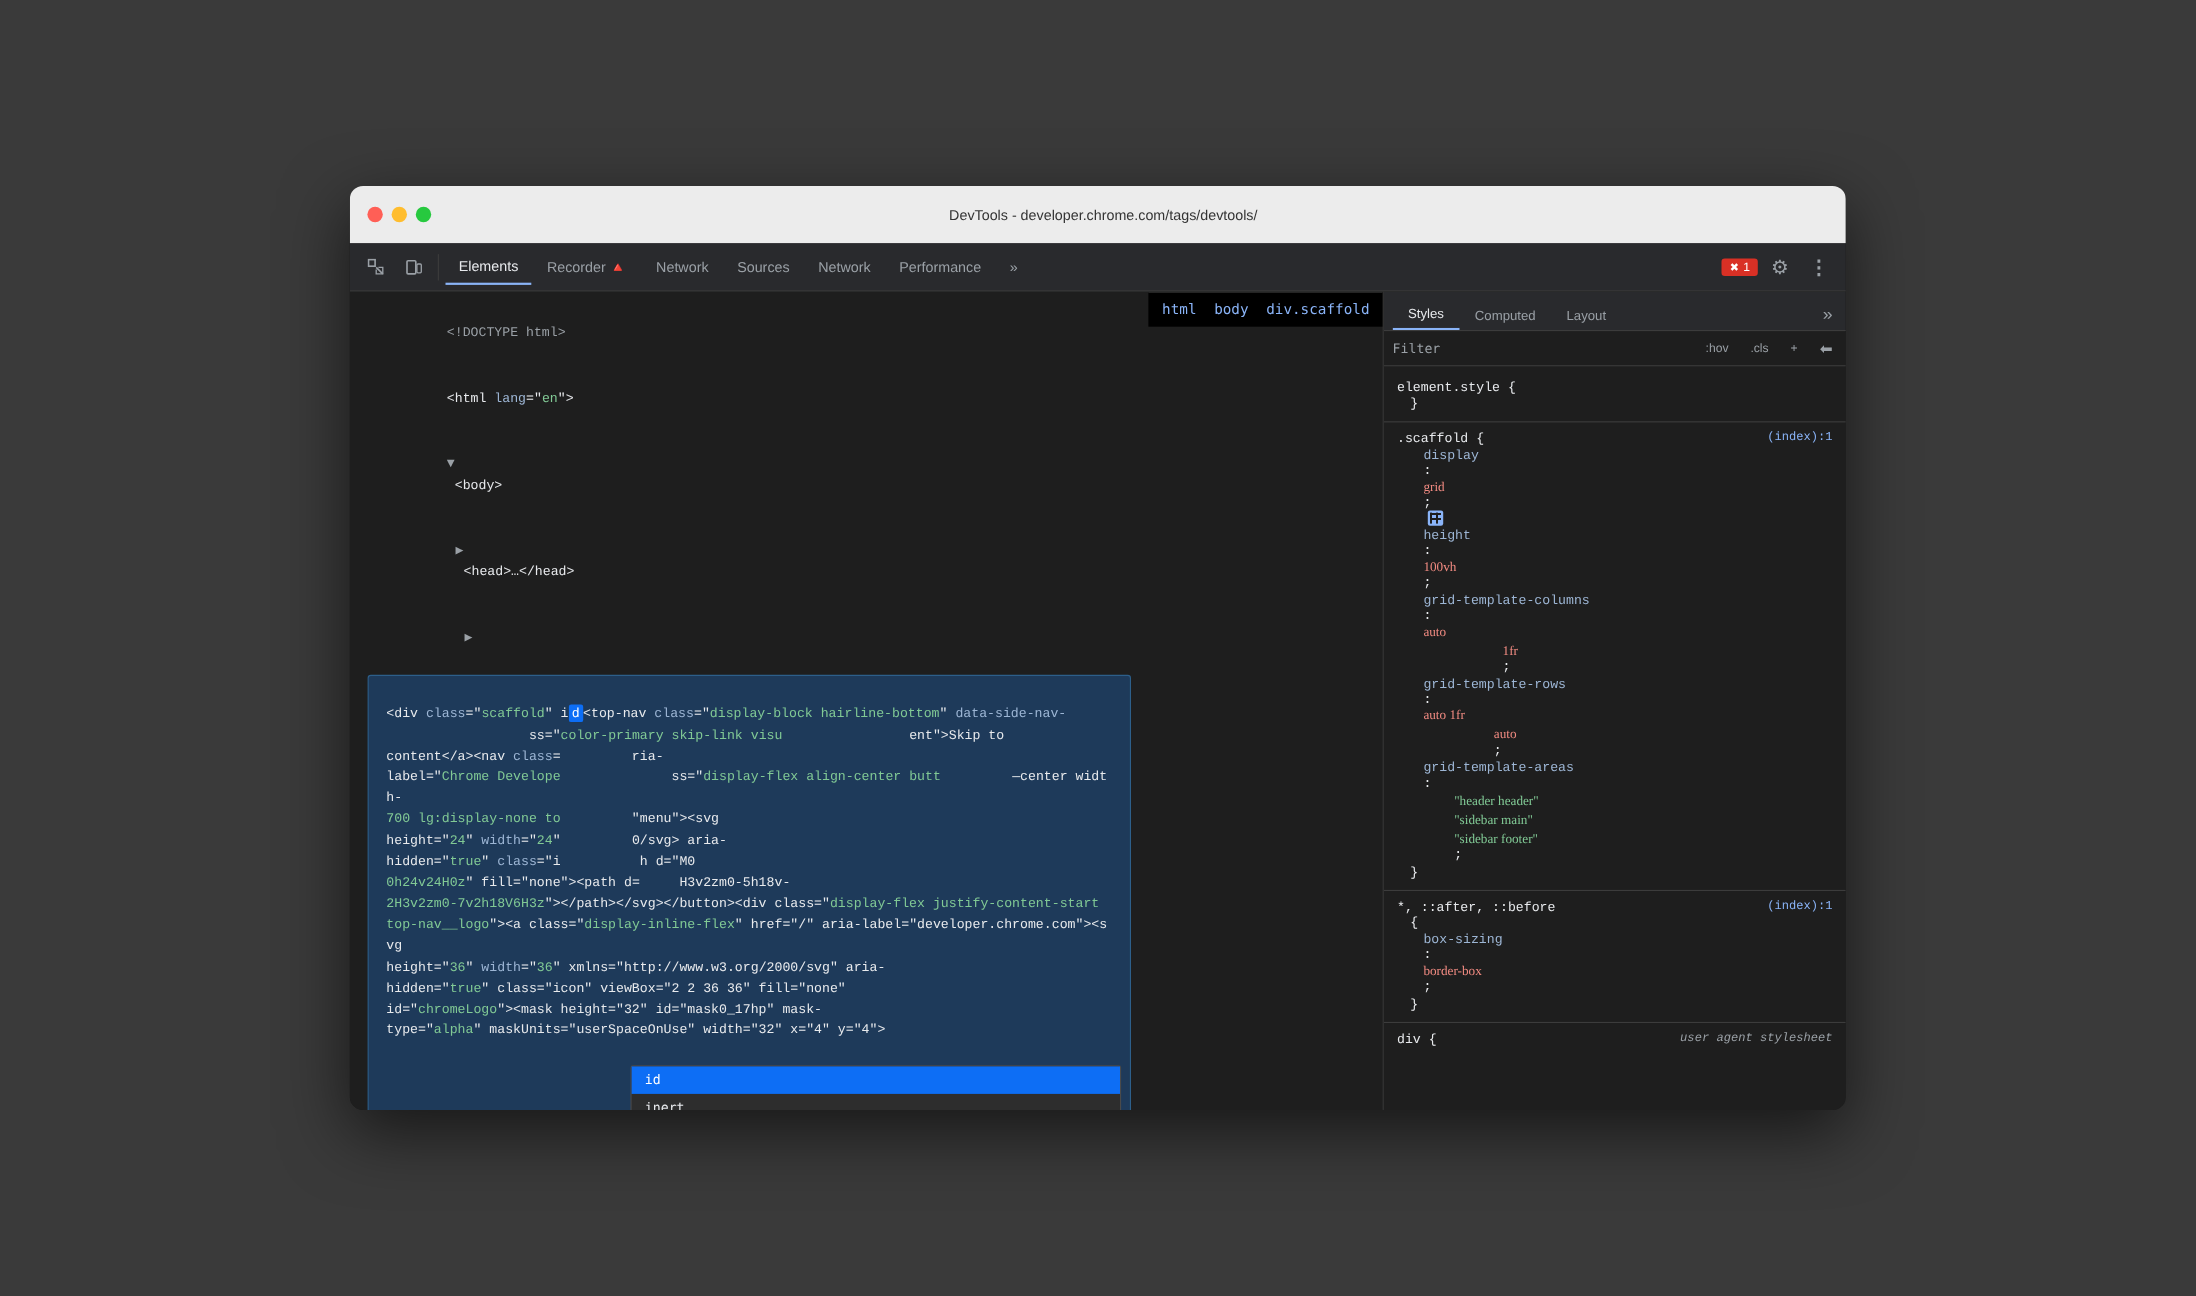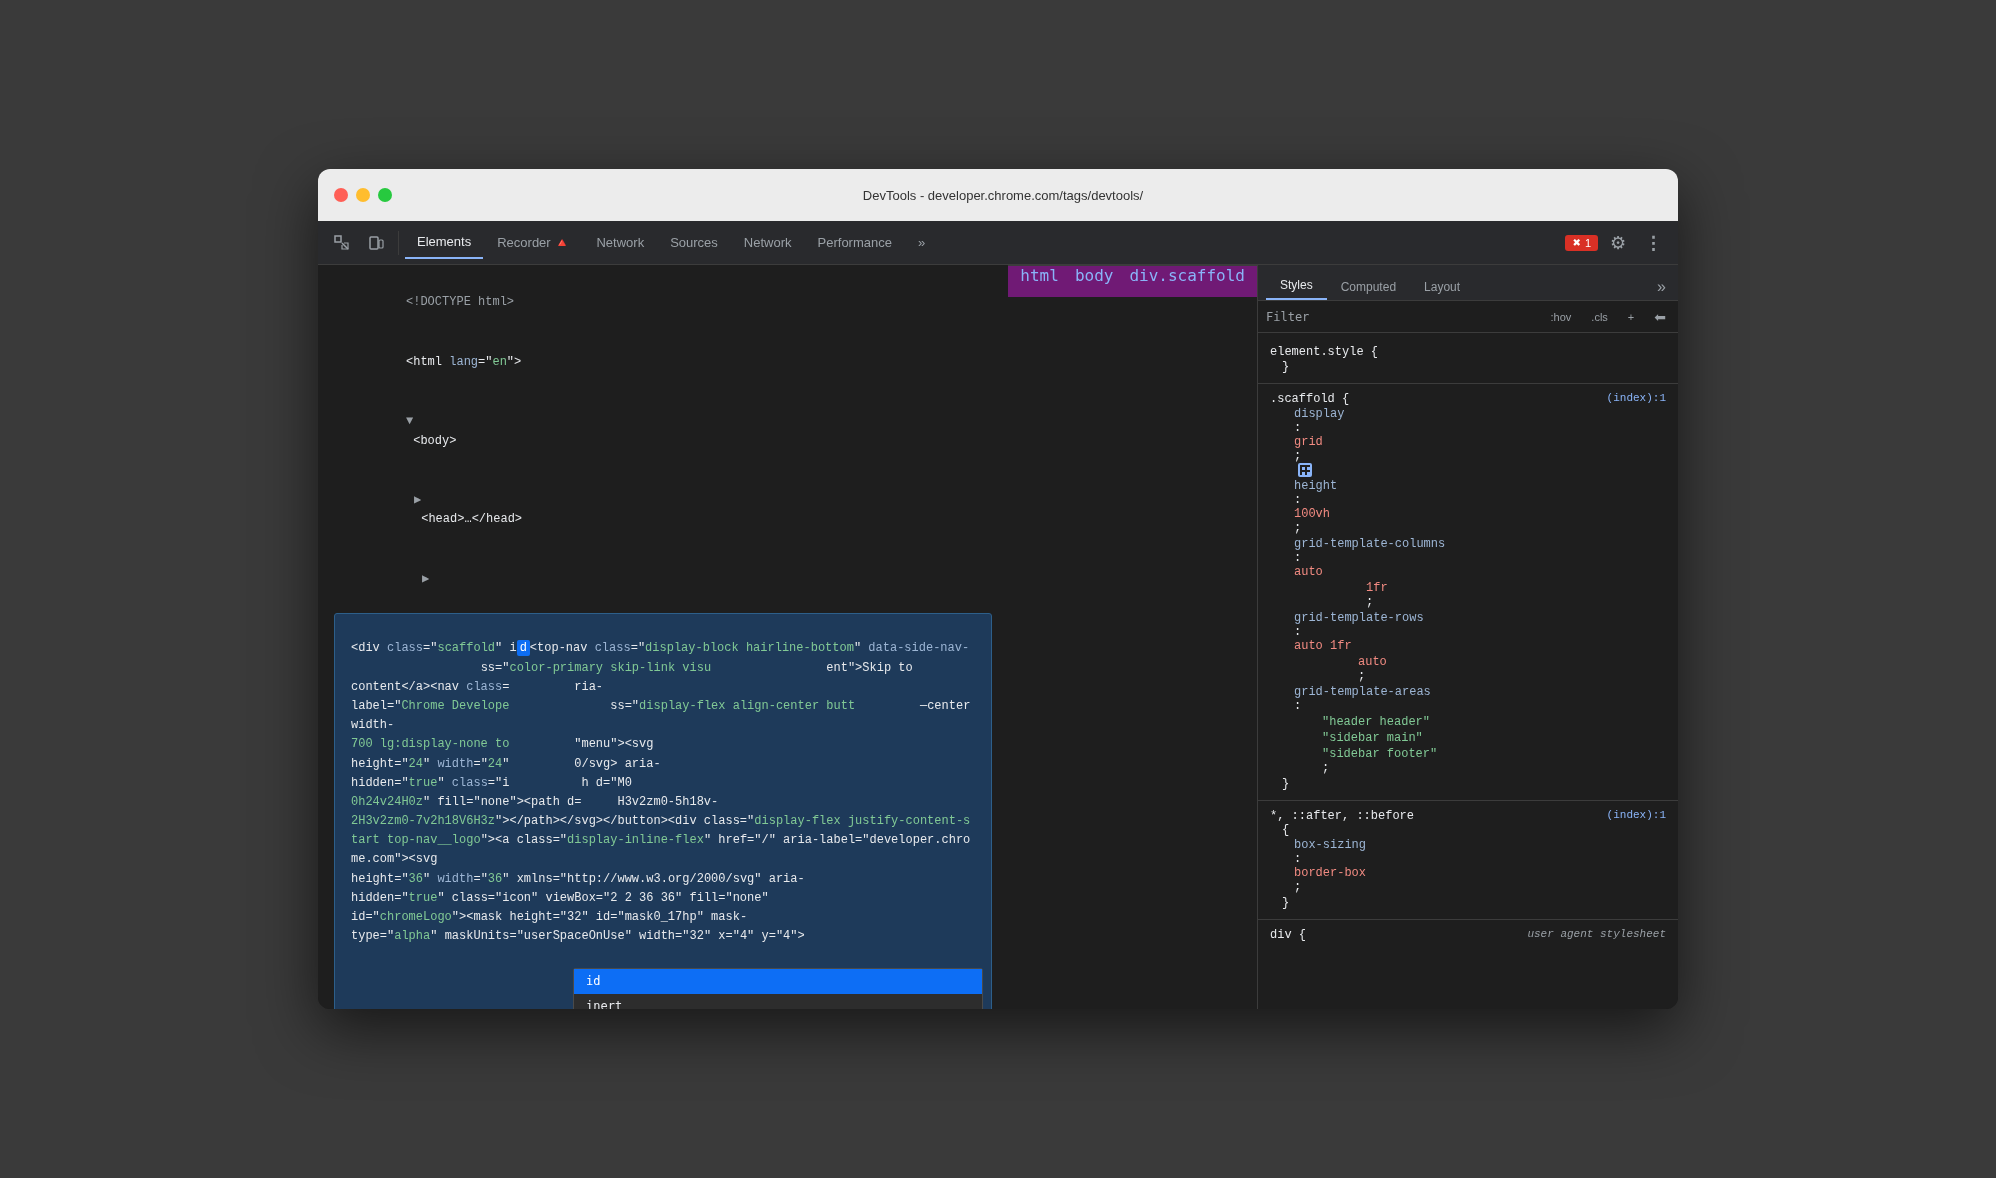--- a/index.html
+++ b/index.html
@@ -163,26 +163,27 @@
       color: #e8eaed;
       cursor: pointer;
     }
     .autocomplete-item.highlighted {
       background: #0d6ef5;
       color: white;
     }
     
     .dom-breadcrumb {
       height: 32px;
-      background: #701a75;
+      background: #000000;
       border-top: 1px solid #3c3c3c;
       display: flex;
+      align-items: center;
       padding: 0 12px;
       font-family: 'Menlo', 'Monaco', monospace;
-      font-size: 16px;
+      font-size: 13px;
       gap: 8px;
       flex-shrink: 0;
     }
     .breadcrumb-item {
       color: #8ab4f8;
       cursor: pointer;
     }
     .breadcrumb-sep {
       color: #9aa0a6;
     }
@@ -273,20 +274,21 @@
       color: #9aa0a6;
       display: flex;
       flex-direction: column;
     }
     .style-prop-name {
       color: #9db6d5;
       margin-right: 4px;
     }
     .style-prop-value {
       color: #f28b82;
+      font-family: Liberation Serif, serif;
     }
     .style-prop-value.green { color: #81c995; }
     .style-prop-colon { color: #e8eaed; margin-right: 4px; }
     .style-prop-semi { color: #e8eaed; }
     .style-brace { color: #e8eaed; padding: 1px 12px; }
     .grid-icon {
       display: inline-block;
       width: 14px;
       height: 14px;
       background: #8ab4f8;

